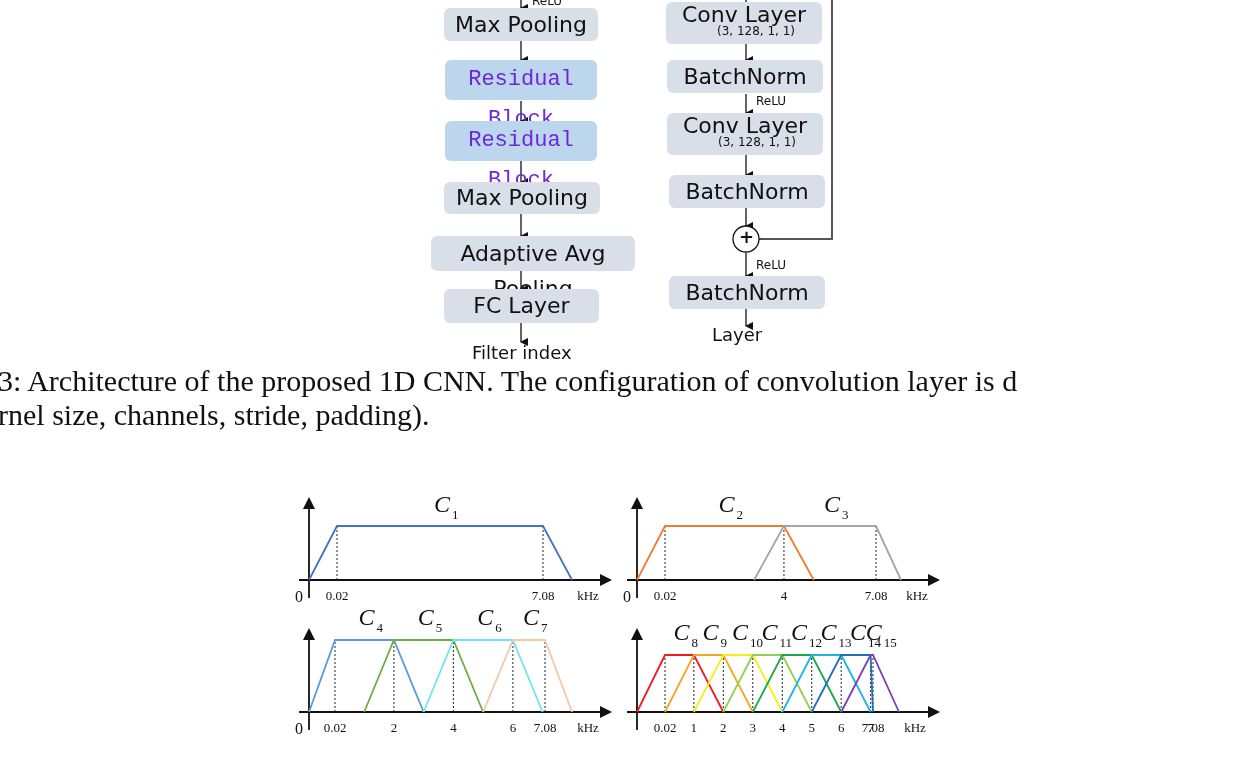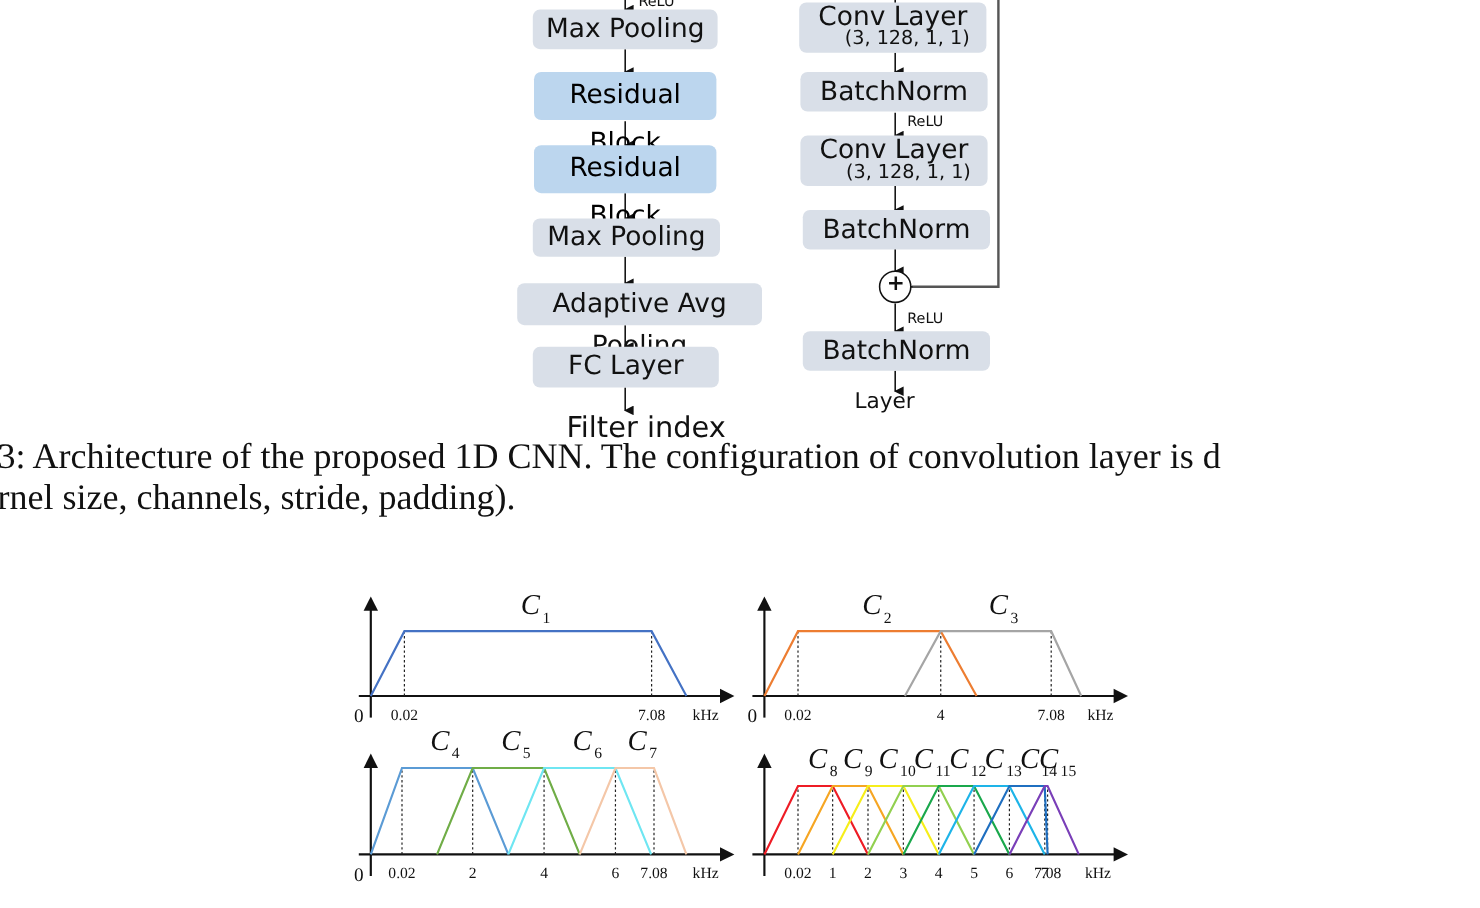--- a/index.html
+++ b/index.html
@@ -1,20 +1,20 @@
 <!DOCTYPE html>
 <html><head>
 <meta charset="utf-8">
 <style>
   html, body { margin:0; padding:0; background:#ffffff; }
   body { width:1233px; height:757px; position:relative; overflow:hidden; font-family:"DejaVu Sans", sans-serif; }
   .box { position:absolute; background:#d9dfe8; border-radius:6px; color:#111; text-align:center; font-family:"DejaVu Sans", sans-serif; }
   .box .t { display:block; font-size:22px; line-height:22px; }
-  .box .s { display:block; font-size:16px; line-height:13px;padding-left:24px; }
-  .box.res { background:#bcd6ee; color:#000000; }
+  .box .s { display:block; font-size:12px; line-height:13px;padding-left:24px; }
+  .box.res { background:#bcd6ee; color:#6d28d9;font-family:Liberation Mono, monospace; }
   .lbl { position:absolute; font-family:"DejaVu Sans", sans-serif; color:#111; }
   .relu { font-size:12px; }
   .caption { position:absolute; left:-2px; font-family:"Liberation Serif", serif; font-size:30px; color:#111; white-space:nowrap; }
   svg.layer { position:absolute; left:0; top:0; }
   .chart-lbl { font-family:"Liberation Serif", serif; fill:#111; }
 </style>
 </head>
 <body>
 
 <svg class="layer" width="1233" height="757">
@@ -60,21 +60,21 @@
 </div>
 <div class="box" style="left:444px; top:182px; width:156px; height:32px;">
   <span class="t" style="line-height:32px;">Max Pooling</span>
 </div>
 <div class="box" style="left:431px; top:236px; width:204px; height:35px;text-align:center;">
   <span class="t" style="line-height:35px;">Adaptive Avg Pooling</span>
 </div>
 <div class="box" style="left:444px; top:289px; width:155px; height:34px;">
   <span class="t" style="line-height:34px;">FC Layer</span>
 </div>
-<span class="lbl" style="left:472px; top:342px; font-size:24px;">Filter index</span>
+<span class="lbl" style="left:472px; top:342px; font-size:18px;">Filter index</span>
 
 <div class="box" style="left:666px; top:2px; width:156px; height:42px;">
   <span class="t" style="margin-top:3px; line-height:20px;">Conv Layer</span>
   <span class="s">(3, 128, 1, 1)</span>
 </div>
 <div class="box" style="left:667px; top:60px; width:156px; height:33px;">
   <span class="t" style="line-height:33px;">BatchNorm</span>
 </div>
 <span class="lbl relu" style="left:756px; top:94px;">ReLU</span>
 <div class="box" style="left:667px; top:113px; width:156px; height:42px;">

